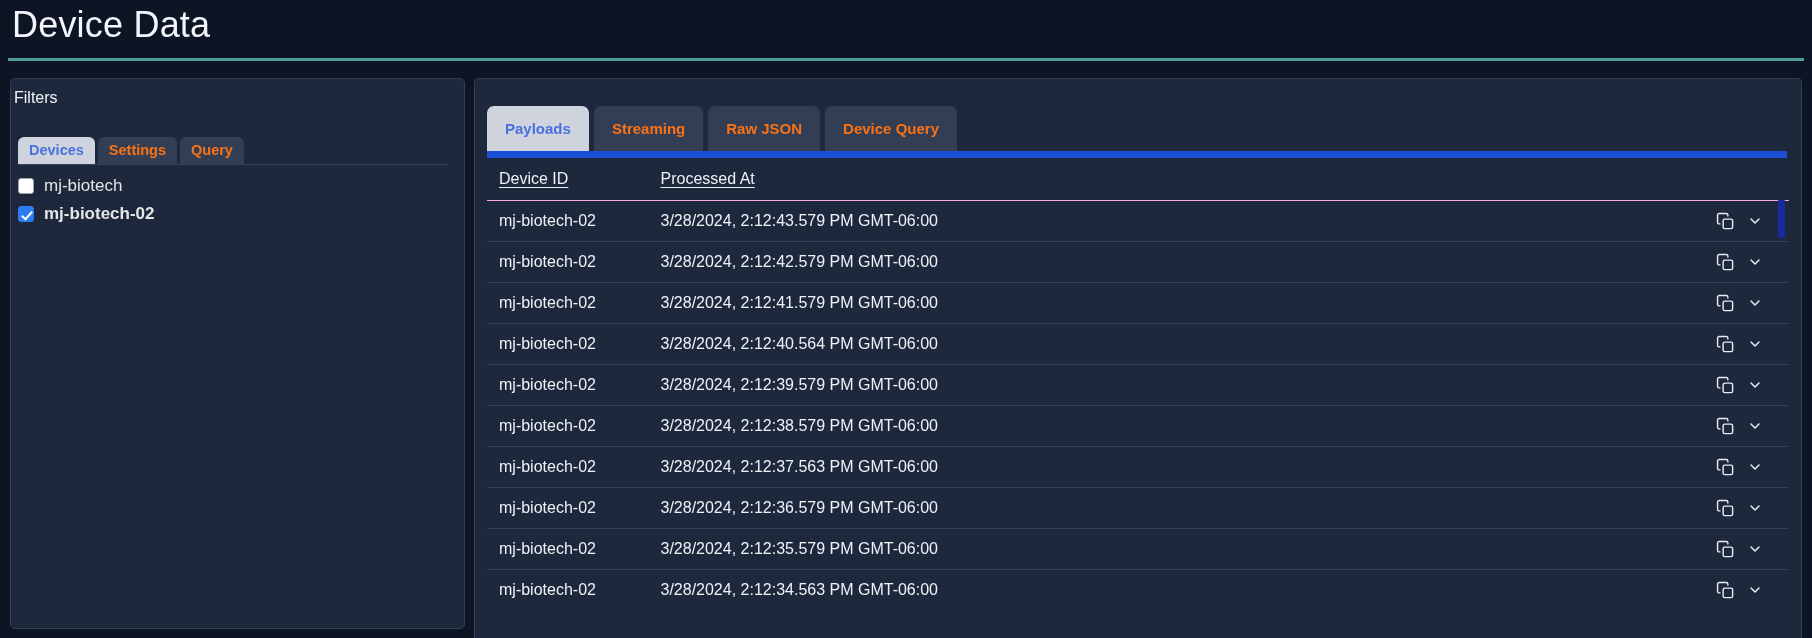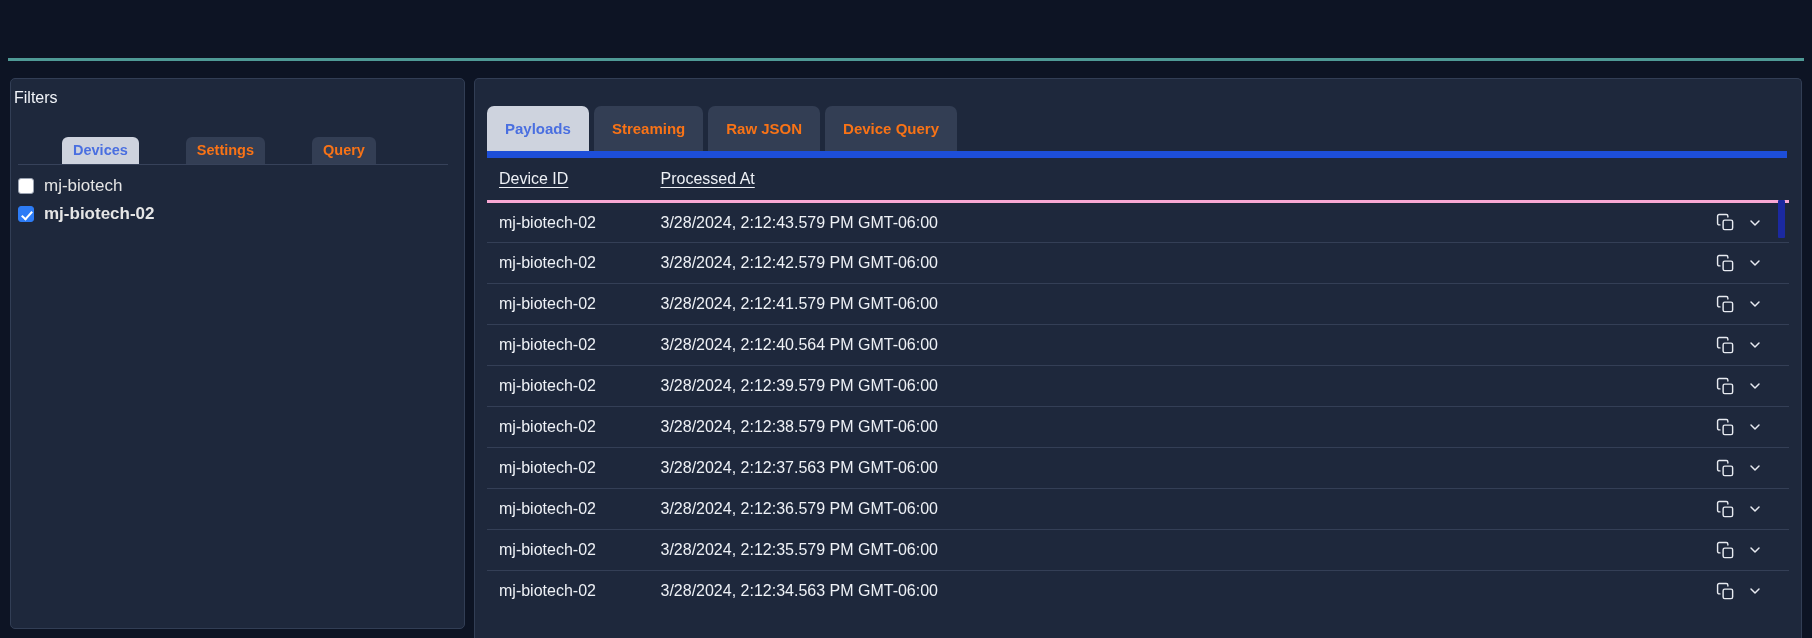--- a/index.html
+++ b/index.html
@@ -87,21 +87,20 @@
     font-family: "Liberation Sans", sans-serif;
     font-weight: 700;
     cursor: pointer;
     white-space: nowrap;
   }
   .filters-tabstrip .tab {
     height: 27px;
     padding: 0 11px;
     font-size: 14.5px;
     line-height: 27px;
-    margin-left: 44px;
   }
   .tab.active {
     background: #ced3de;
     color: #4a6fe0;
   }
 
   .device-list {
     position: absolute;
     left: 18px; top: 172px;
     width: 420px;
@@ -174,21 +173,21 @@
   }
   table.data-table th {
     text-align: left;
     font-size: 16px;
     font-weight: 400;
     color: #eef1f6;
     padding: 10px 0 12px 12px;
     border-bottom: 1px solid #3a4considerations;
   }
   table.data-table thead tr {
-    border-bottom: 3px solid #f9a8d4;
+    border-bottom: 1px solid #f9a8d4;
   }
   .th-link {
     text-decoration: underline;
     text-underline-offset: 3px;
     cursor: pointer;
   }
   table.data-table td {
     font-size: 16px;
     color: #eef1f6;
     padding: 0 0 0 12px;
@@ -231,20 +230,21 @@
     height: 38px;
     background: #1b29a0;
     border-radius: 1px;
     cursor: pointer;
   }
 </style>
 </head>
 <body>
 
 <div class="page-header">
+  <div class="page-title">Device Data</div>
   <div class="header-rule"></div>
 </div>
 
 <div class="panel filters-panel"></div>
 <div class="filters-heading">Filters</div>
 
 <div class="tabstrip filters-tabstrip" id="filters-tabs">
     <button class="tab active">Devices</button>
     <button class="tab">Settings</button>
     <button class="tab">Query</button>

